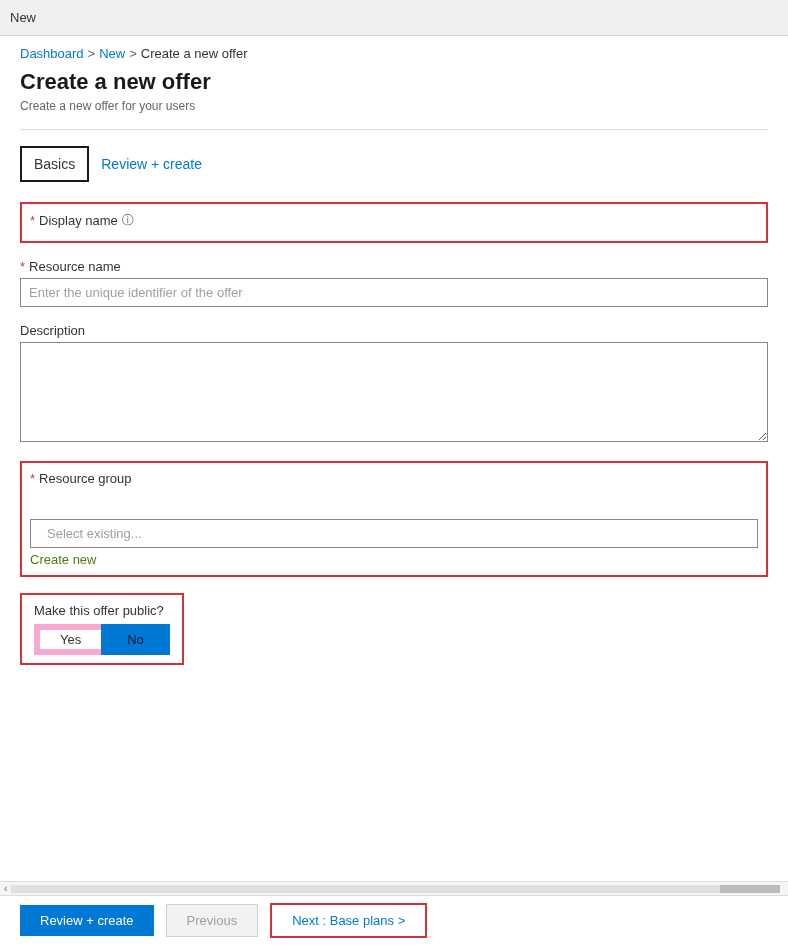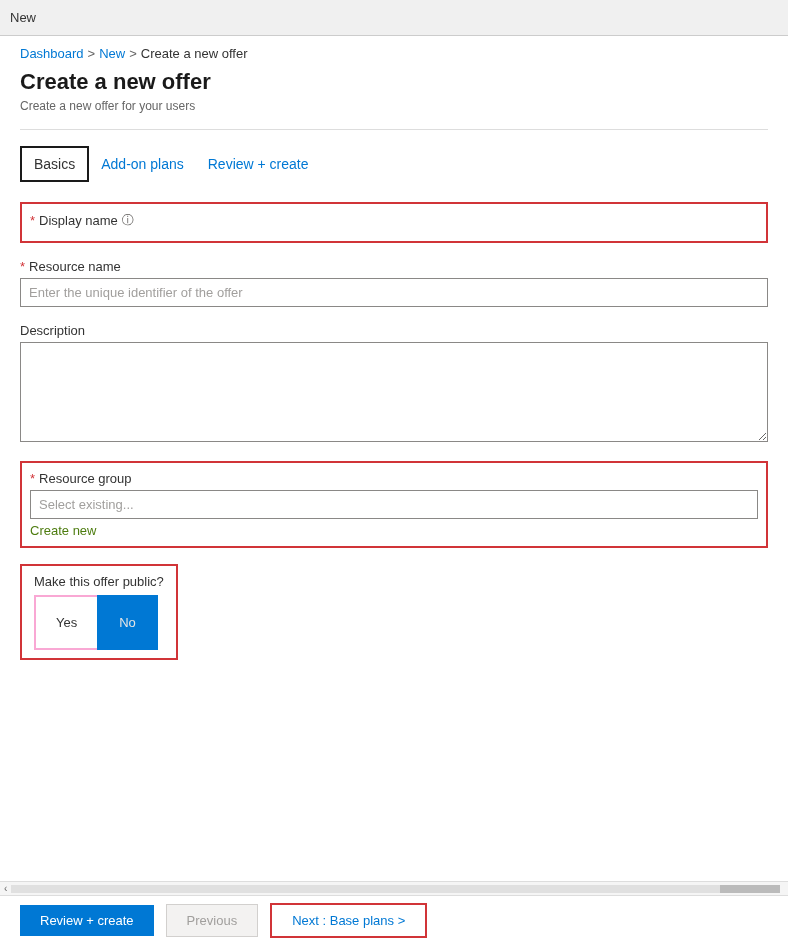--- a/index.html
+++ b/index.html
@@ -151,28 +151,29 @@
     
     .red-border {
       border: 2px solid #d13438;
       padding: 8px;
       margin-bottom: 16px;
     }
 
     
     .dropdown-input {
       width: 100%;
-      padding: 6px 8px;
+      padding: 6px 16px;
       border: 1px solid #8a8886;
       font-size: 13px;
       color: #a19f9d;
       outline: none;
       background: #fff;
       appearance: none;
       cursor: pointer;
+      margin-top: 29px;
     }
 
     .create-new-link {
       color: #4d7c0f;
       font-size: 13px;
       cursor: pointer;
       text-decoration: none;
       display: inline-block;
       margin-top: 4px;
     }
@@ -187,33 +188,33 @@
     .toggle-label {
       font-size: 13px;
       margin-bottom: 6px;
       color: #333;
     }
     .toggle-buttons {
       display: flex;
       gap: 0;
     }
     .toggle-btn {
-      padding: 18px 20px;
-      font-size: 13px;
-      cursor: pointer;
-      border: 2px solid #f9a8d4;
+      padding: 2px 20px;
+      font-size: 13px;
+      cursor: pointer;
+      border: 6px solid #f9a8d4;
     }
     .toggle-btn.yes {
       background: #fff;
       color: #333;
       border-right: none;
     }
     .toggle-btn.no {
       background: #0078d4;
-      color: #e5e5e5;
+      color: #0f172a;
       border-color: #0078d4;
     }
 
     
     .bottom-bar {
       position: fixed;
       bottom: 0;
       left: 0;
       width: 788px;
       height: 50px;
@@ -307,21 +308,20 @@
   </div>
 
   
   <h1 class="page-title">Create a new offer</h1>
   <p class="page-subtitle">Create a new offer for your users</p>
   <hr class="divider">
 
   
   <div class="tabs">
     <button class="tab active">Basics</button>
-    <button class="tab">Add-on plans</button>
     <button class="tab">Review + create</button>
   </div>
 
   
   <div class="red-border">
     <div class="field-label">
       <span class="required">*</span>
       <span>Display name</span>
       <span class="info-icon">ⓘ</span>
     </div>

